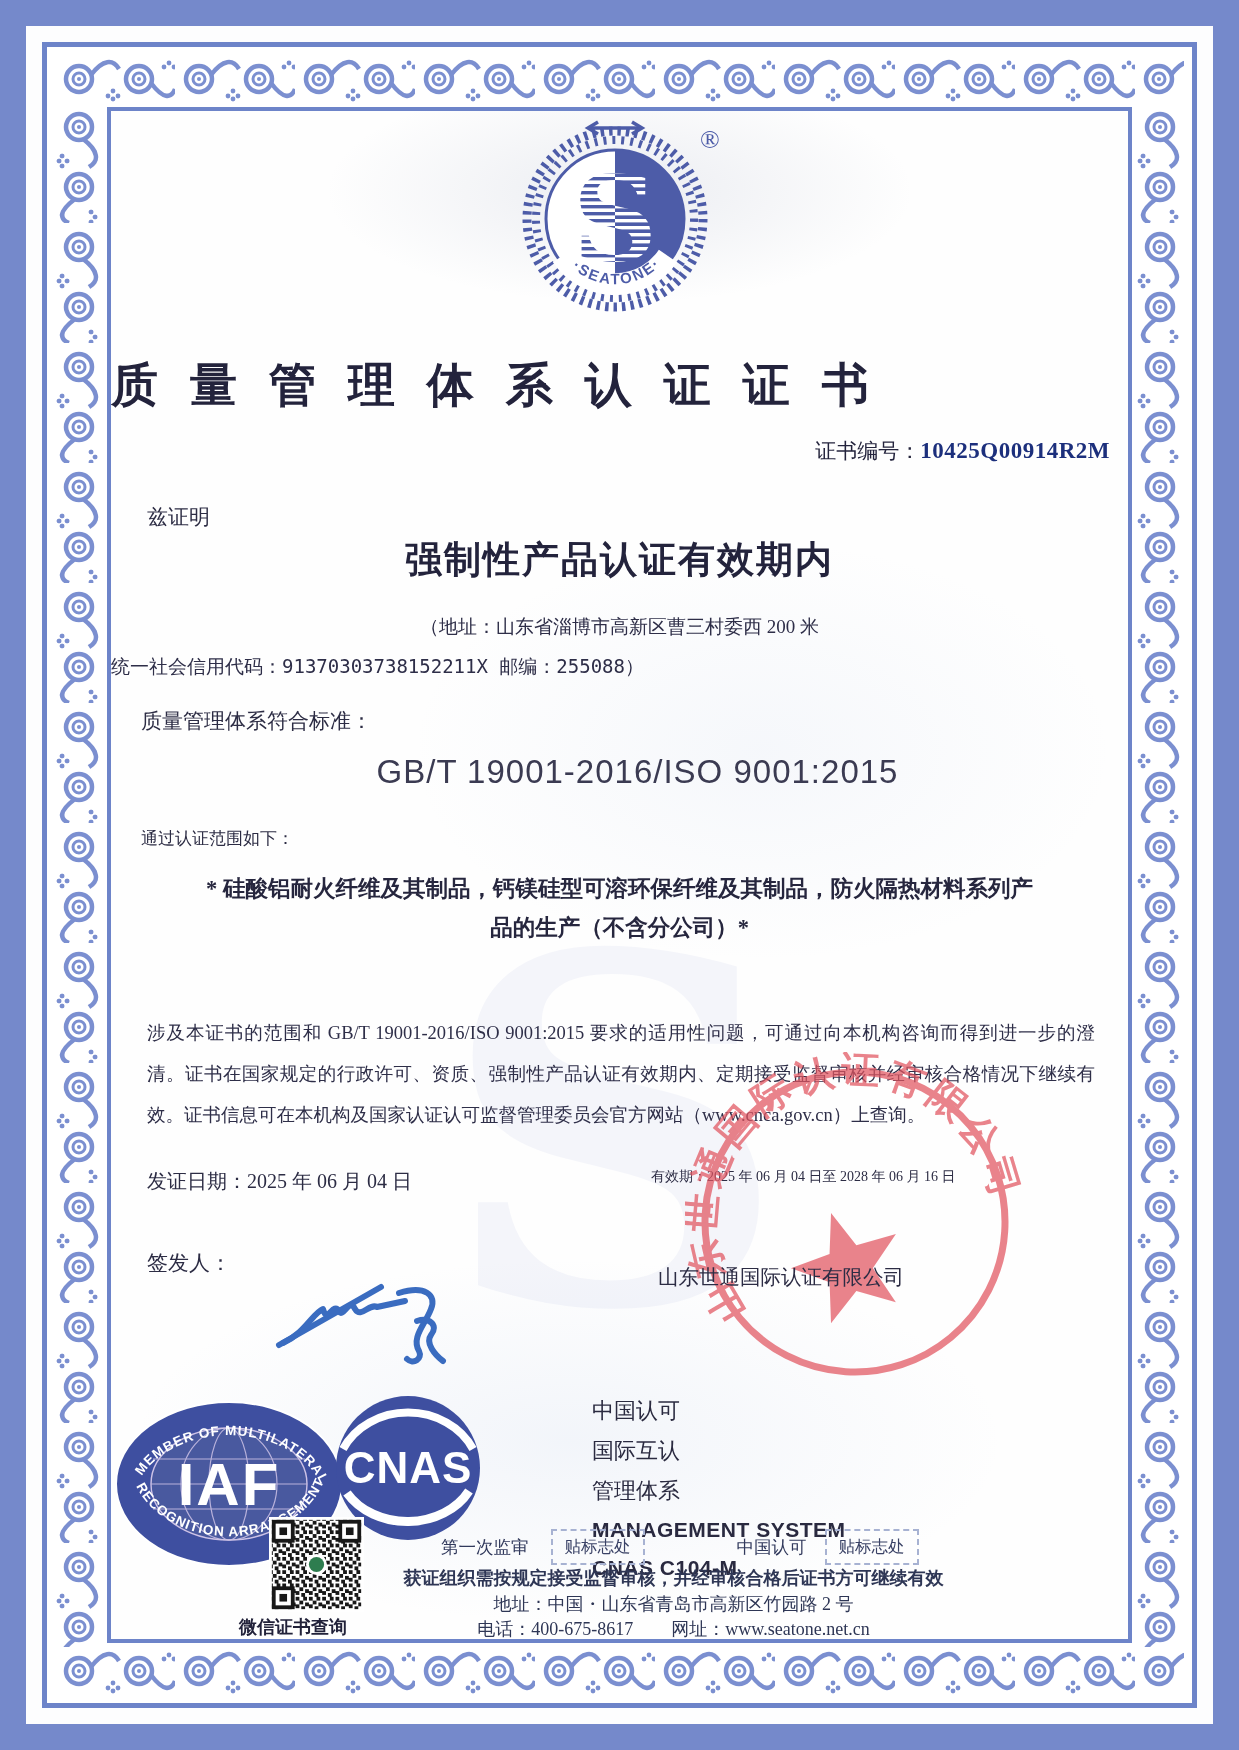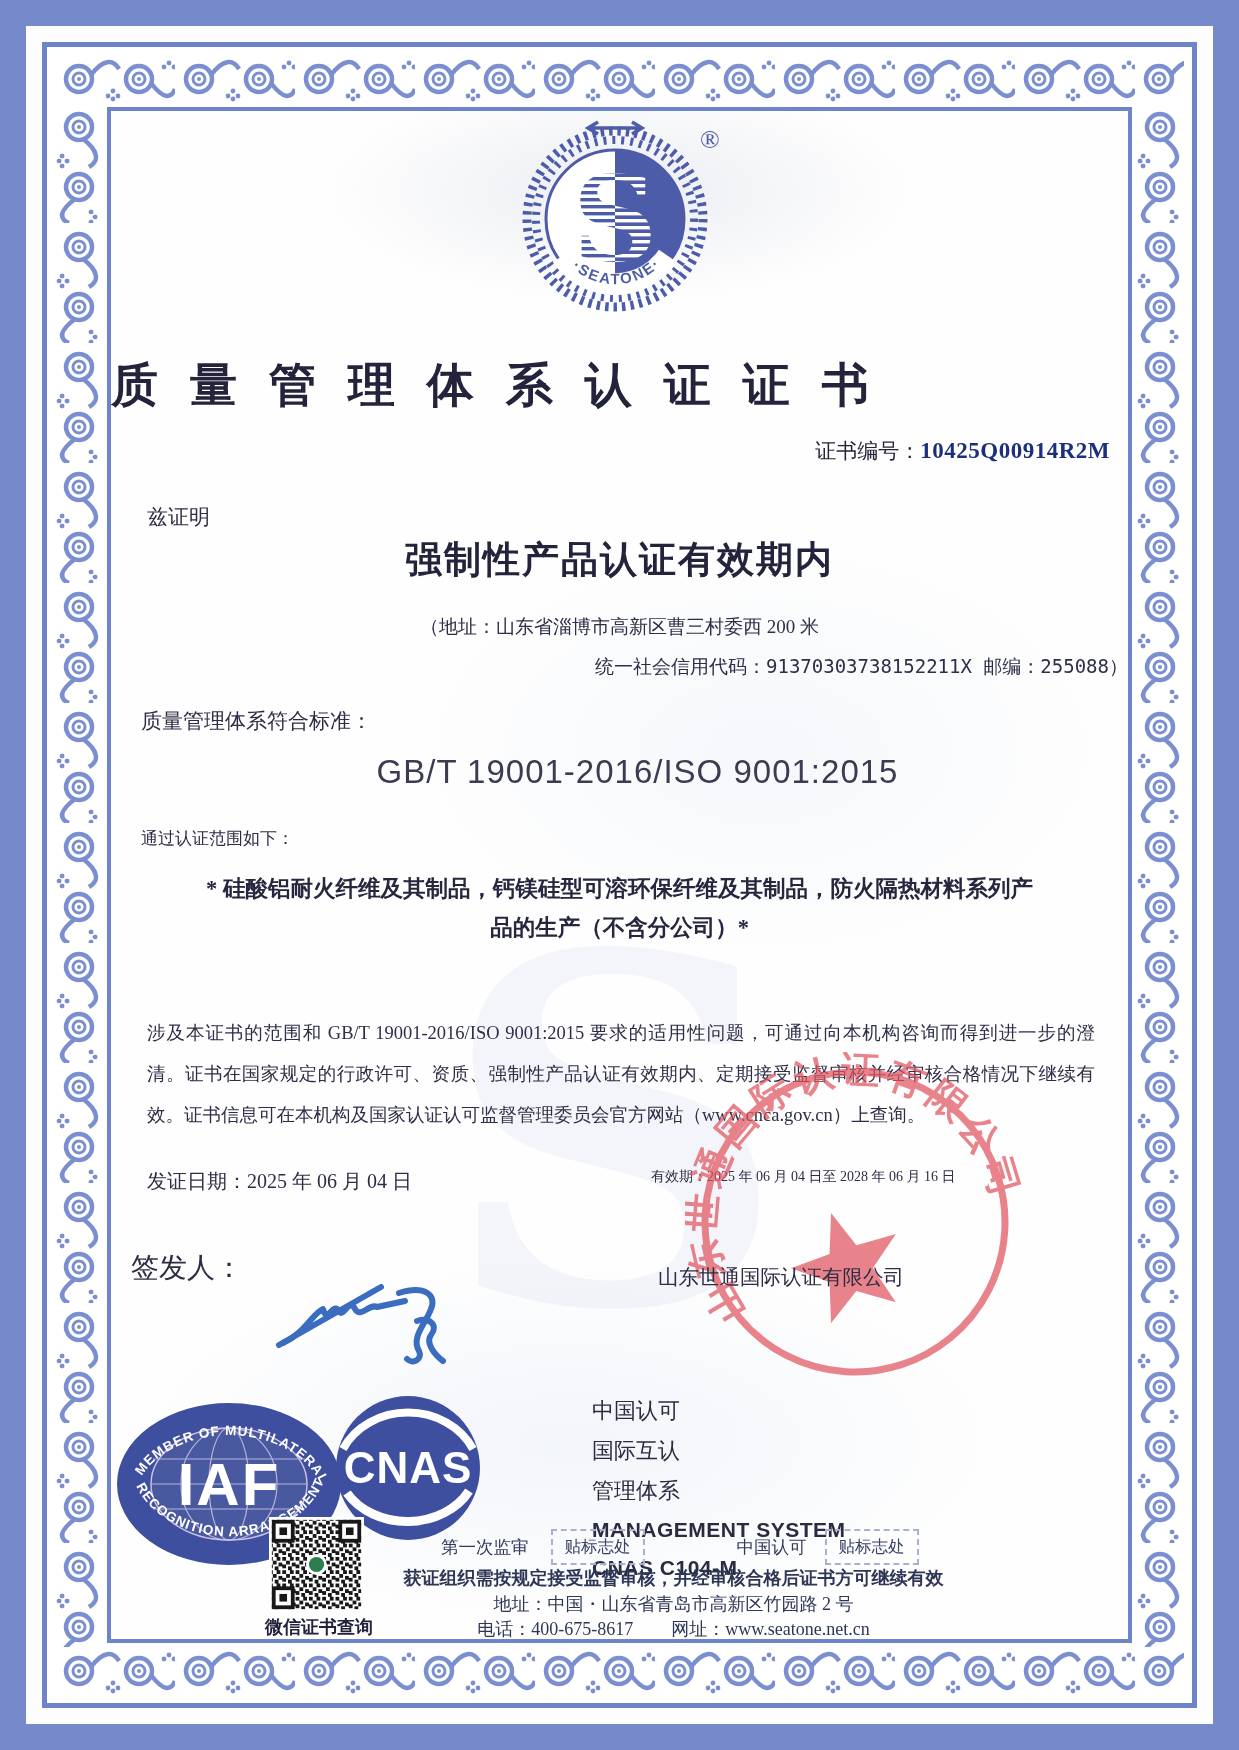--- a/index.html
+++ b/index.html
@@ -34,49 +34,49 @@
   .title-row { left:0; right:0; top:243px; text-align:left; }
   .title-row span { font-size:47px; font-weight:bold; color:#23233c; letter-spacing:.68em; margin-right:-.68em; }
 
   .certno-row { right:18px; top:326px; font-size:21px; color:#23233c; }
   .certno-row .no { font-weight:bold; color:#1c2f7c; font-size:23px; letter-spacing:.5px; }
 
   .certify { left:36px; top:392px; font-size:21px; color:#2c2c44; }
 
   .company { left:0; right:0; top:424px; text-align:center; font-size:37px; font-weight:bold; color:#23233c; letter-spacing:2px; }
   .addr1 { left:0; right:0; top:503px; text-align:center; font-size:19px; color:#2e2e48; }
-  .addr2 { left:0; right:0; top:543px; text-align:right; font-size:19px; color:#2e2e48; font-family:"DejaVu Sans Mono","Liberation Mono",monospace; }
+  .addr2 { left:0; right:0; top:543px; text-align:left; font-size:19px; color:#2e2e48; font-family:"DejaVu Sans Mono","Liberation Mono",monospace; }
 
   .std-label { left:30px; top:596px; font-size:21px; color:#2c2c44; }
   .std-value { left:0; right:0; top:642px; text-align:center; font-size:33px; color:#3b3b52;
                font-family:"Liberation Sans","DejaVu Sans",sans-serif; letter-spacing:1px;margin-left:36px; }
   .scope-label { left:30px; top:716px; font-size:17px; color:#2c2c44;font-family:Liberation Mono, monospace; }
   .scope-1 { left:0; right:0; top:762px; text-align:center; font-size:22.5px; font-weight:bold; color:#26263e; }
   .scope-2 { left:0; right:0; top:801px; text-align:center; font-size:22.5px; font-weight:bold; color:#26263e; }
 
   .legal { left:36px; width:948px; top:902px; font-size:18.5px; line-height:2.22; text-align:justify; color:#2e2e48; }
 
   .date-issue { left:36px; top:1057px; font-size:20px; color:#2c2c44; }
   .date-valid { left:540px; top:1057px; font-size:14px; color:#2c2c44;text-align:center; }
 
-  .signer { left:20px; top:1138px; font-size:28px; color:#2c2c44; }
+  .signer { left:36px; top:1138px; font-size:21px; color:#2c2c44; }
   .signature { left:160px; top:1152px; }
   .issuer { left:480px; top:1152px; width:380px; text-align:center; font-size:20.5px; color:#2c2c44; z-index:4; }
 
   .stamp { left:574px; top:941px; z-index:3; }
 
   .iaf { left:2px; top:1288px; }
   .cnas { left:222px; top:1282px; }
 
   .accred { left:481px; top:1280px; font-family:"Liberation Sans","DejaVu Sans",sans-serif; }
   .accred .zh { font-size:22px; color:#2a2a40; line-height:40px; font-family:"Liberation Serif","DejaVu Serif",serif; }
   .accred .en { font-size:21px; font-weight:bold; color:#2a2a40; line-height:38px; letter-spacing:.5px; }
 
   .qr { left:158px; top:1406px; }
-  .qr-caption { left:128px; top:1504px; width:160px; text-align:center; font-size:18px; font-weight:bold; color:#22223a; }
+  .qr-caption { left:128px; top:1504px; width:160px; font-size:18px; font-weight:bold; color:#22223a; }
 
   .audit-row { left:330px; top:1418px; display:flex; align-items:center; }
   .audit-row .lbl { font-size:17.5px; color:#31395c; }
   .audit-row .box { font-size:16.5px; color:#3a4266; border:2px dashed #a7b2d2; padding:5px 12px; }
   .g1{width:22px}.g2{width:92px}.g3{width:18px}
 
   .audit-note { left:240px; top:1455px; width:645px; text-align:center; font-size:18px; color:#2e3655;font-weight:bold; }
   .org-addr   { left:240px; top:1481px; width:645px; text-align:center; font-size:18px; color:#2e3655; }
   .phone-row  { left:240px; top:1506px; width:645px; text-align:center; font-size:18px; color:#2e3655; }
   .phone-row .web { margin-left:38px; }

